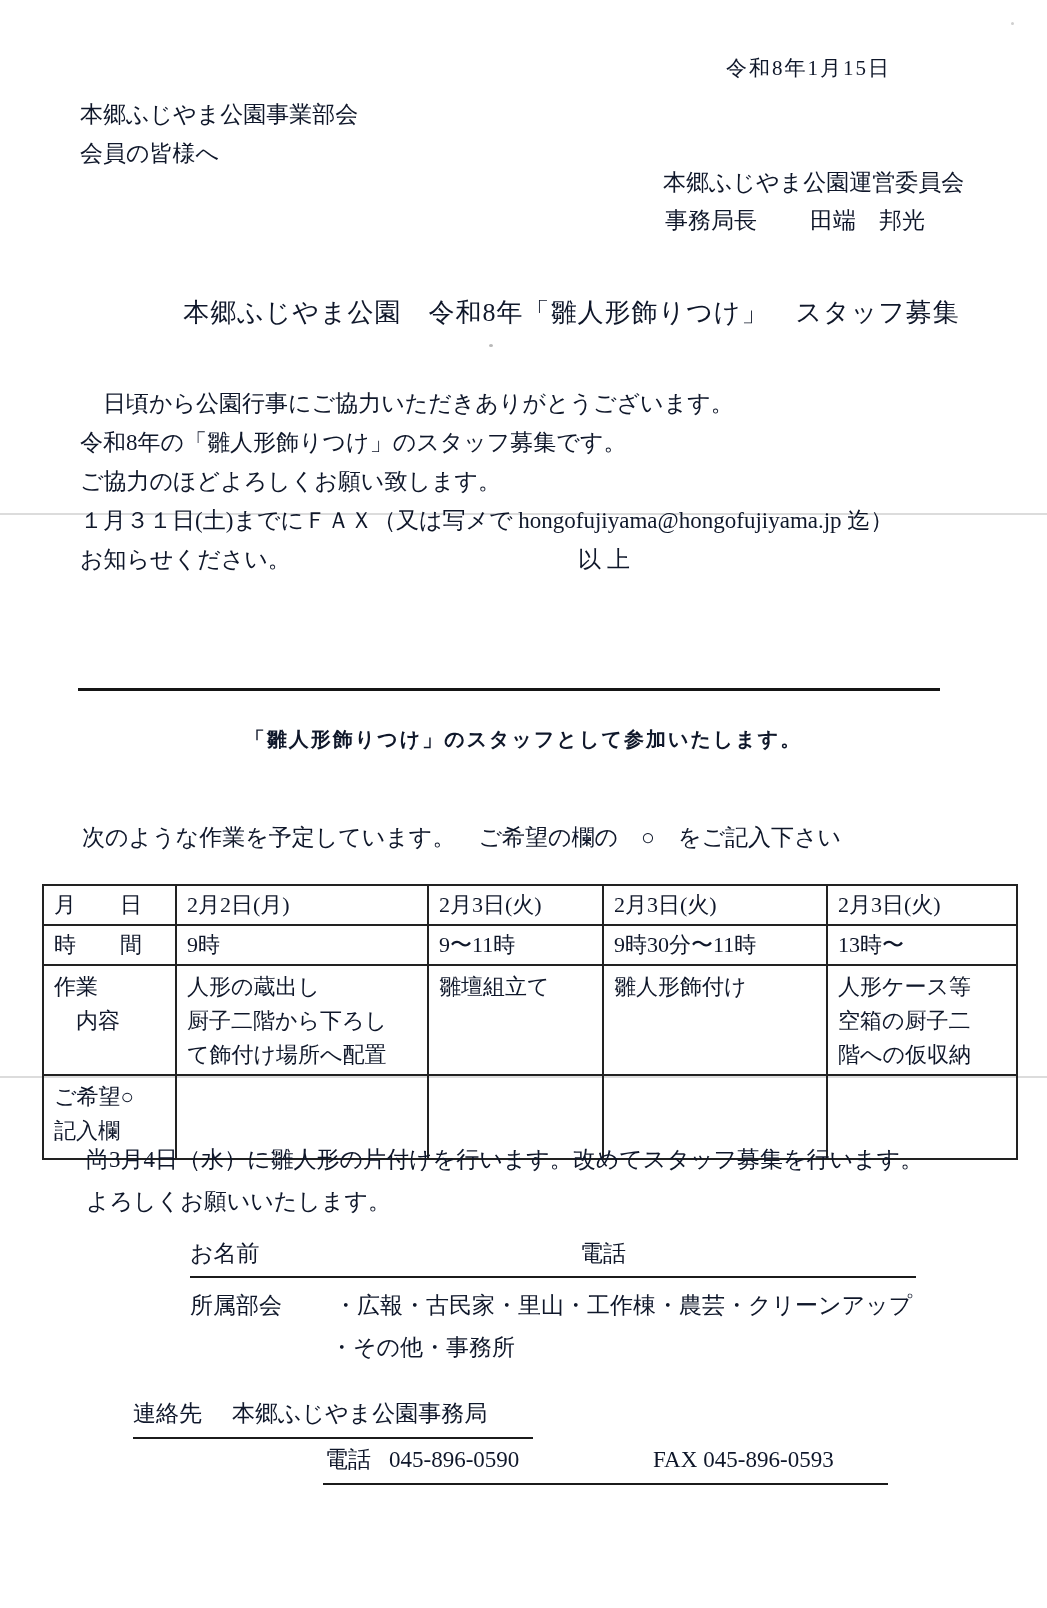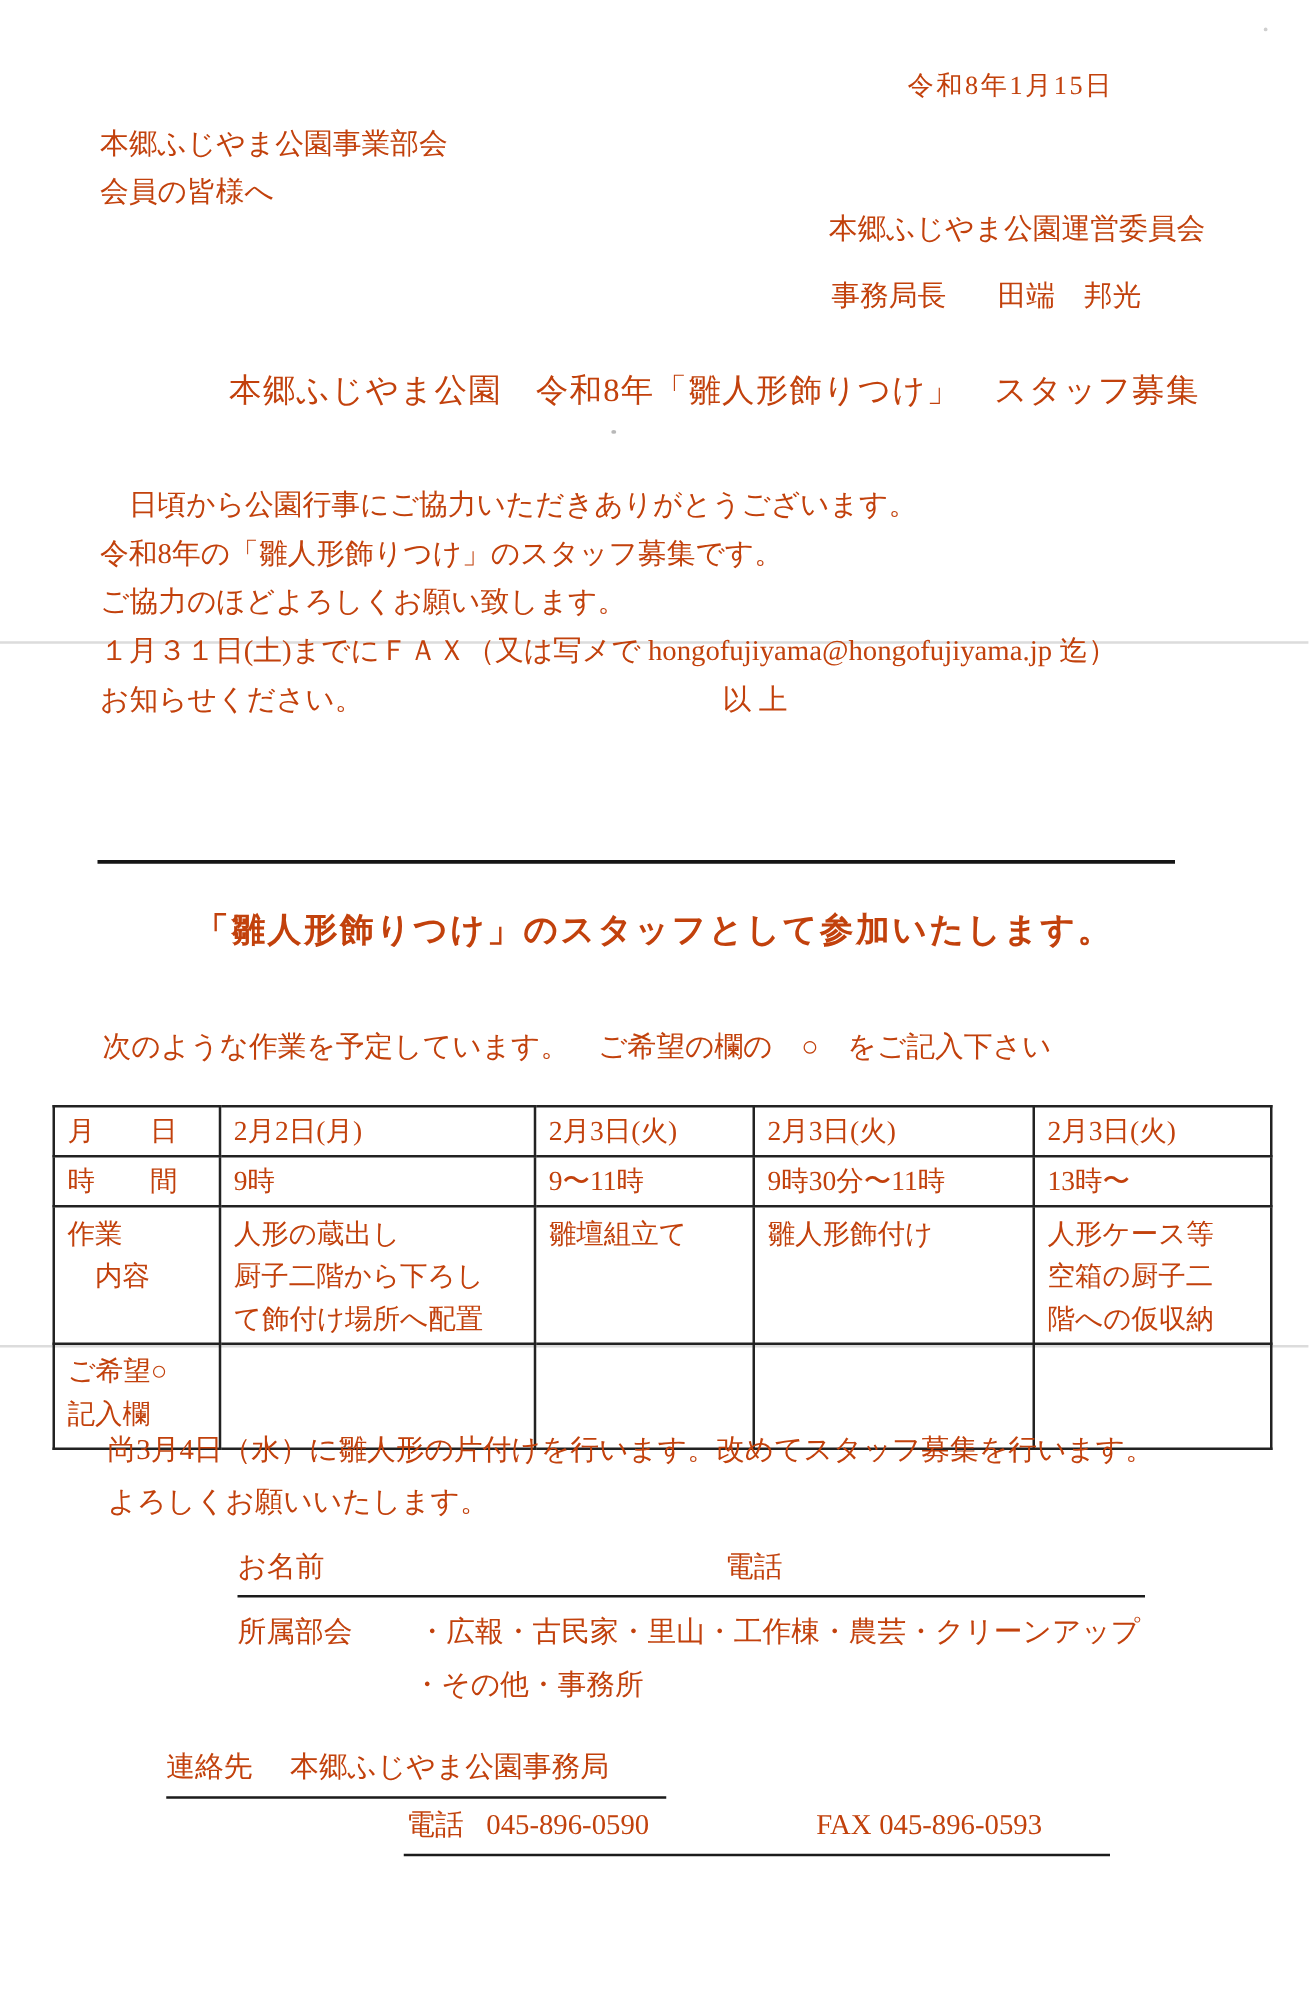--- a/index.html
+++ b/index.html
@@ -2,49 +2,49 @@
 <html><head>
 <meta charset="utf-8">
 <style>
   html, body { margin: 0; padding: 0; background: #ffffff; }
   .page {
     position: relative;
     width: 1047px;
     height: 1608px;
     background: #ffffff;
     font-family: "Liberation Serif", "DejaVu Serif", serif;
-    color: #c2410c;
+    color: #0f172a;
     overflow: hidden;
   }
   .abs { position: absolute; z-index: 2; }
   .fs { font-size: 23px; line-height: 1.2; }
 
   .date-line { left: 726px; top: 56px; font-size: 21px; letter-spacing: 2px; }
   .addressee-1 { left: 80px; top: 101px; }
   .addressee-2 { left: 80px; top: 140px; }
   .sender-org { left: 663px; top: 169px; }
-  .sender-line { left: 665px; top: 207px; display: flex; gap: 41px; margin-top: 16px; }
+  .sender-line { left: 665px; top: 207px; display: flex; gap: 53px; }
 
   .doc-title {
     left: 0; top: 295px; width: 100%;
     text-align: center; font-size: 26px; letter-spacing: 1px; padding-left: 48px;
   }
 
   .body-block { left: 80px; top: 390px; width: 900px; }
   .body-line { height: 39px; position: relative; }
   .closing { position: absolute; left: 498px; top: 0; letter-spacing: 6px; }
 
   .rule {
     left: 78px; top: 688px; width: 862px; height: 3px;
     background: #151515; z-index: 2;
   }
 
   .statement {
     left: 0; top: 726px; width: 100%;
-    text-align: center; font-size: 27px; font-weight: bold; letter-spacing: 2px;
+    text-align: center; font-size: 20px; font-weight: bold; letter-spacing: 2px;
   }
 
   .table-intro { left: 82px; top: 824px; }
 
   table.schedule {
     position: absolute; left: 42px; top: 884px; z-index: 2;
     border-collapse: collapse; table-layout: fixed; width: 974px;
     background: transparent;
   }
   table.schedule td {

